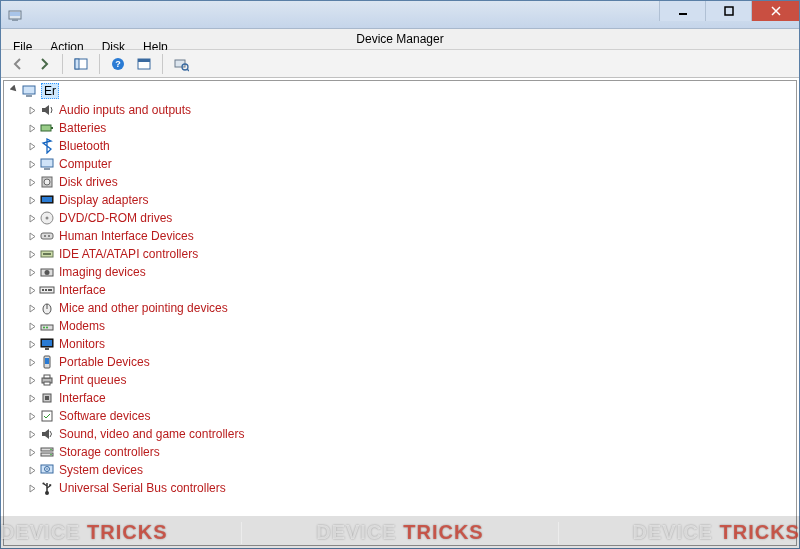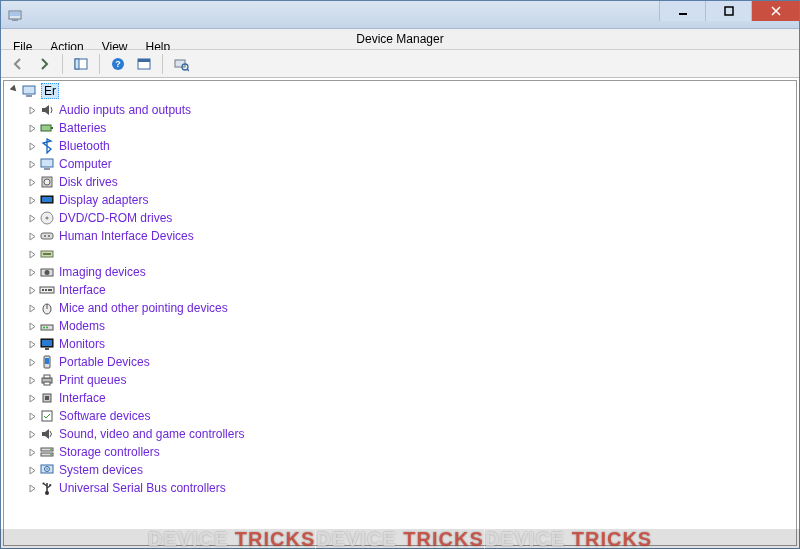--- a/index.html
+++ b/index.html
@@ -71,31 +71,31 @@
   .expander {
     width: 12px; height: 12px; margin-right: 1px;
     display: inline-flex; align-items: center; justify-content: center;
     font-size: 9px; color: #555;
   }
   .child-row {
     display: flex; align-items: center;
     height: 18px; padding-left: 22px;
   }
   .node-icon { width: 16px; height: 16px; margin-right: 4px; flex-shrink: 0; }
-  .node-label { font-size: 12px; color: #6d28d9; white-space: nowrap; }
+  .node-label { font-size: 12px; color: #b91c1c; white-space: nowrap; }
   .root-label {
     background: #cde8ff; border: 1px dotted #3399ff;
     padding: 0 2px; font-size: 12px;
   }
   .watermark {
     position: absolute;
     bottom: 0; left: 0; right: 0;
-    height: 20px;
+    height: 33px;
     background: rgba(0,0,0,0.12);
-    display: flex; align-items: center; justify-content: center;
+    display: flex; align-items: center; justify-content: space-between;
     pointer-events: none;
   }
   .wm-seg {
     font-family: Arial, sans-serif;
     font-weight: 900;
     font-size: 20px; letter-spacing: 1px;
     color: rgba(255,255,255,0.6);
     text-shadow: 0 0 2px rgba(0,0,0,0.35);
     white-space: nowrap;
   }
@@ -133,21 +133,21 @@
         <svg width="10" height="10" viewBox="0 0 10 10">
             <path d="M1 1 L9 9 M9 1 L1 9" stroke="#fff" stroke-width="1.5"></path>
           </svg>
       </div>
     </div>
   </div>
 
   <div class="menubar">
     <div class="menu-item">File</div>
     <div class="menu-item">Action</div>
-    <div class="menu-item">View</div>
+    <div class="menu-item">Disk</div>
     <div class="menu-item">Help</div>
   </div>
 
   <div class="toolbar">
     <div class="tool-btn">
       <svg width="16" height="16" viewBox="0 0 16 16">
           <path d="M10 3 L5 8 L10 13" fill="none" stroke="#8a8a8a" stroke-width="2"></path>
         </svg>
     </div>
     <div class="tool-btn">
@@ -318,20 +318,21 @@
           <svg width="9" height="9" viewBox="0 0 9 9">
             <path d="M2 1 L7 4.5 L2 8 Z" fill="none" stroke="#888"></path>
           </svg>
         </span>
         <span class="node-icon">
           <svg viewBox="0 0 16 16">
             <rect x="2" y="5" width="12" height="6" fill="#cda" stroke="#675"></rect>
             <rect x="4" y="7" width="8" height="2" fill="#675"></rect>
           </svg>
         </span>
+        <span class="node-label">IDE ATA/ATAPI controllers</span>
       </div>
       <div class="child-row">
         <span class="expander">
           <svg width="9" height="9" viewBox="0 0 9 9">
             <path d="M2 1 L7 4.5 L2 8 Z" fill="none" stroke="#888"></path>
           </svg>
         </span>
         <span class="node-icon">
           <svg viewBox="0 0 16 16">
             <rect x="2" y="5" width="12" height="7" fill="#ddd" stroke="#555"></rect>

